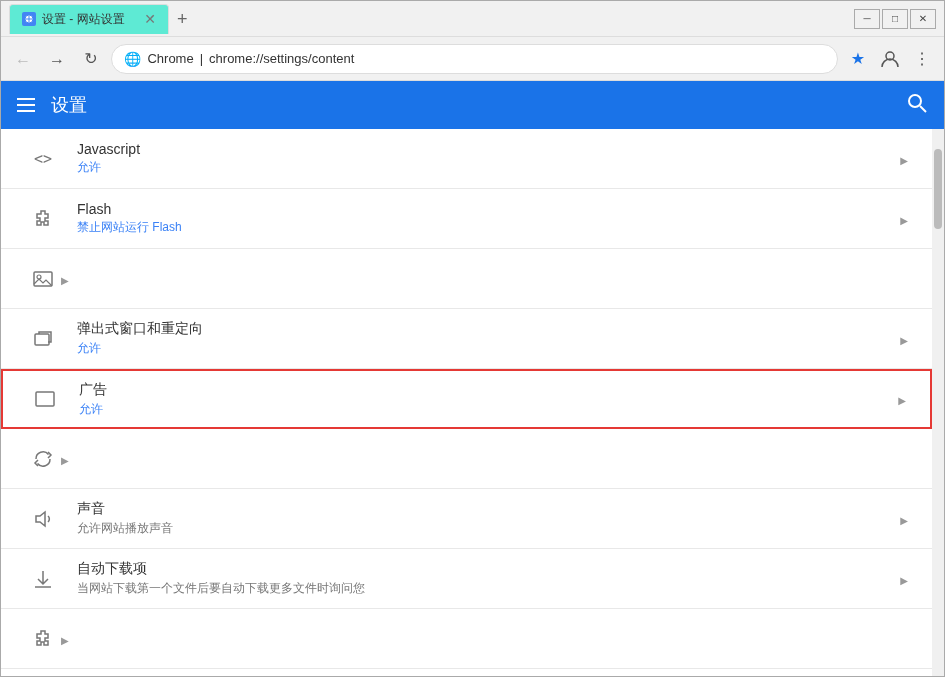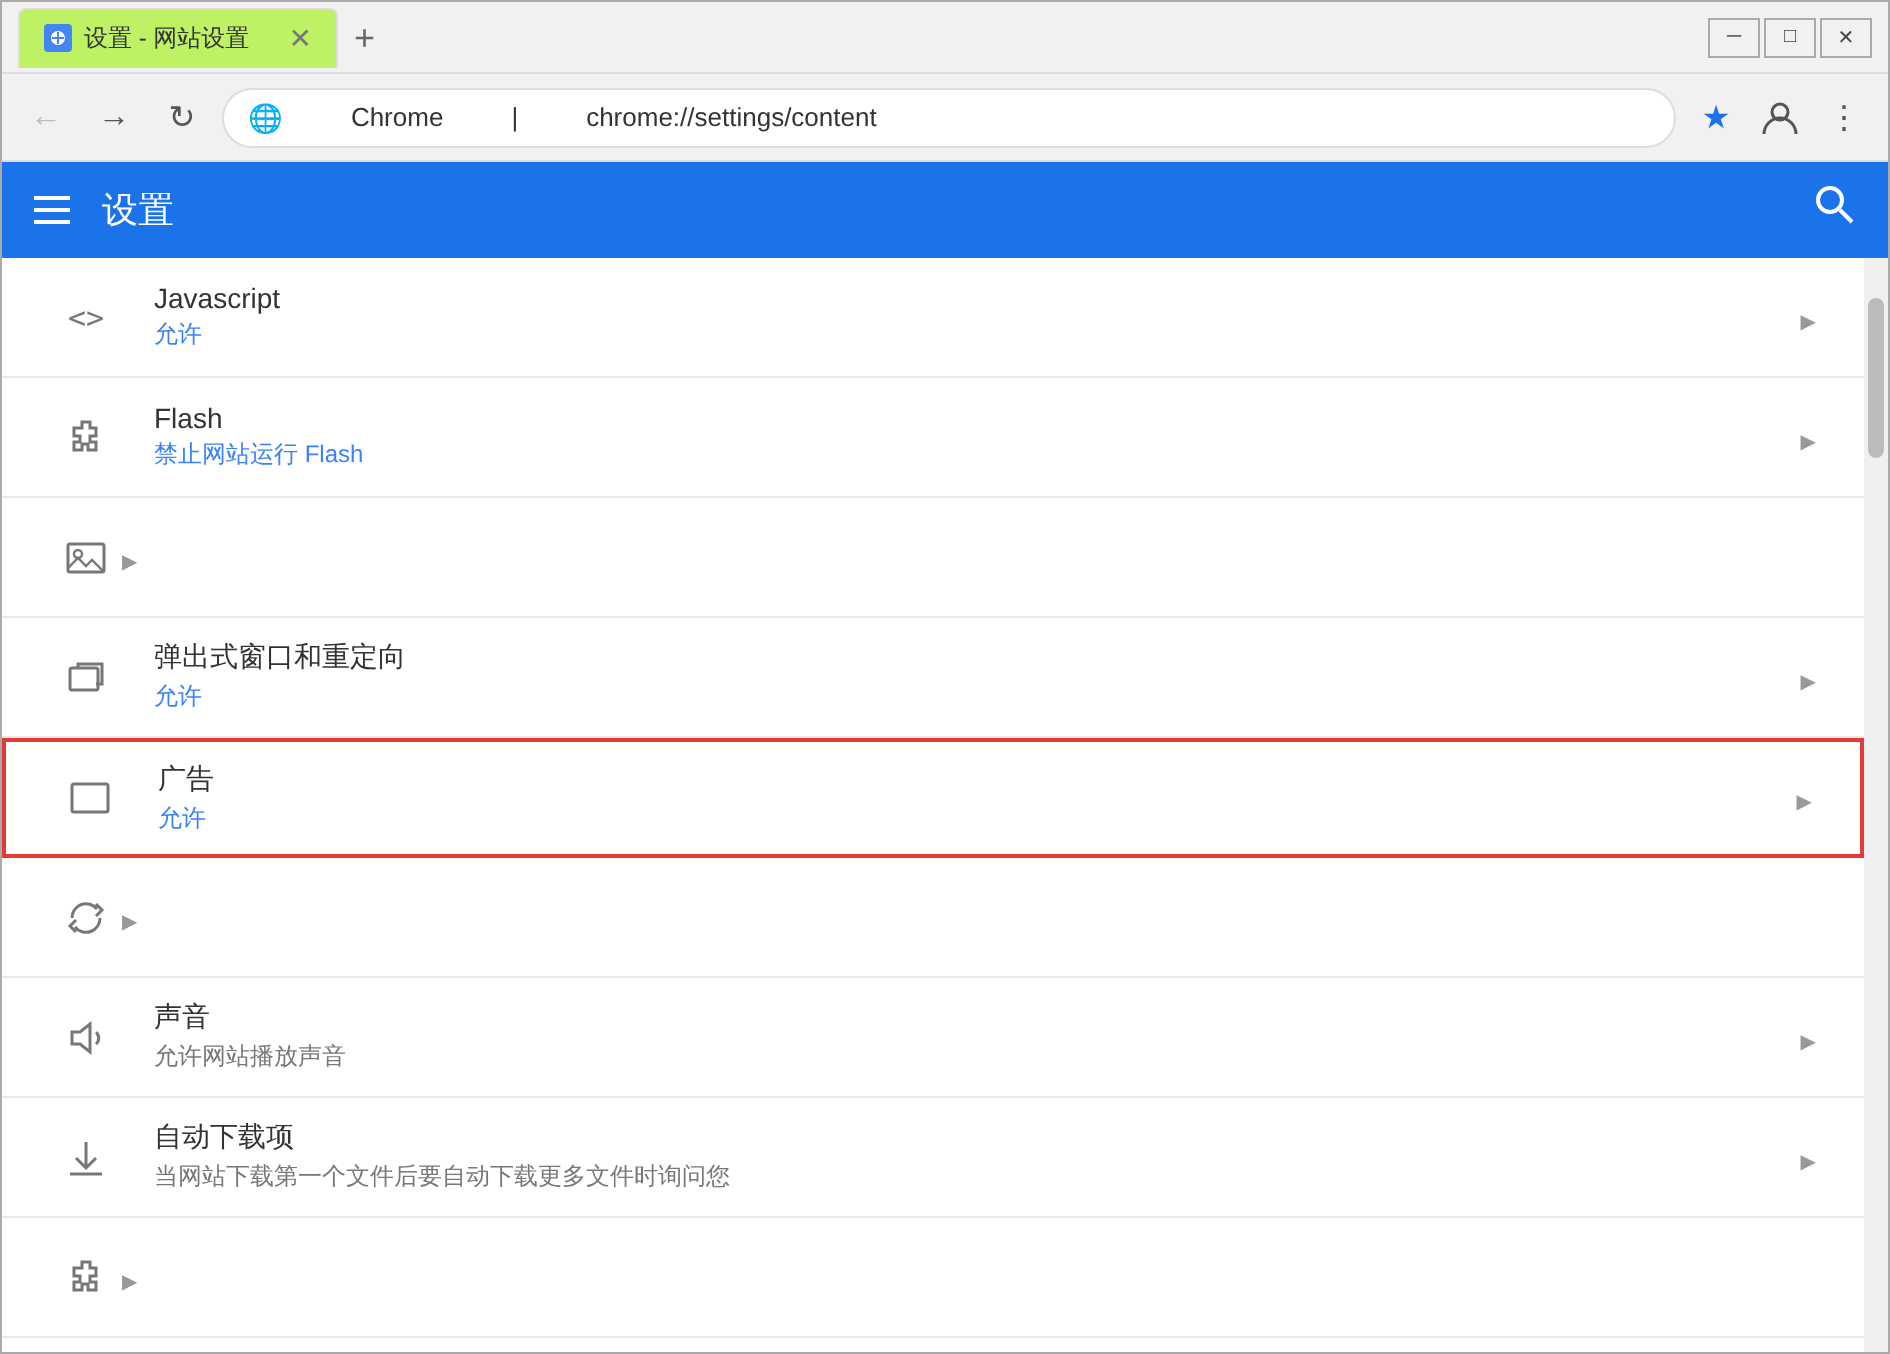--- a/index.html
+++ b/index.html
@@ -2,35 +2,35 @@
 <html><head>
   <meta charset="utf-8">
   <style>
     * { margin: 0; padding: 0; box-sizing: border-box; }
     body { font-family: 'Microsoft YaHei', Arial, sans-serif; background: #fff; width: 945px; height: 677px; overflow: hidden; }
 
     
     .window-frame { width: 945px; height: 677px; border: 1px solid #aaa; display: flex; flex-direction: column; }
     .title-bar { background: #f1f1f1; height: 36px; display: flex; align-items: center; padding: 0 8px; border-bottom: 1px solid #ddd; }
     .tab-area { display: flex; align-items: flex-end; flex: 1; }
-    .tab-active { background: #bef264; border: 1px solid #ddd; border-bottom: none; border-radius: 4px 4px 0 0; padding: 6px 12px; display: flex; align-items: center; gap: 6px; font-size: 12px; color: #333; min-width: 160px; }
+    .tab-active { background: #5eead4; border: 1px solid #ddd; border-bottom: none; border-radius: 4px 4px 0 0; padding: 6px 12px; display: flex; align-items: center; gap: 6px; font-size: 12px; color: #333; min-width: 160px; }
     .tab-favicon { width: 14px; height: 14px; background: #4285f4; border-radius: 2px; display: flex; align-items: center; justify-content: center; }
     .tab-close { margin-left: auto; color: #777; cursor: pointer; font-size: 14px; }
     .tab-new { background: transparent; border: none; font-size: 18px; color: #666; cursor: pointer; padding: 4px 8px; }
     .window-controls { display: flex; align-items: center; gap: 2px; margin-left: 8px; }
     .win-btn { width: 26px; height: 20px; display: flex; align-items: center; justify-content: center; border: 1px solid #aaa; background: #f1f1f1; cursor: pointer; font-size: 10px; color: #444; }
     .win-btn.close { background: #f1f1f1; }
 
     
     .address-bar { background: #f1f1f1; height: 44px; display: flex; align-items: center; padding: 0 8px; gap: 6px; border-bottom: 1px solid #ddd; }
     .nav-btn { width: 28px; height: 28px; display: flex; align-items: center; justify-content: center; cursor: pointer; color: #555; font-size: 16px; border-radius: 50%; }
     .nav-btn.disabled { color: #bbb; cursor: default; }
     .url-bar { flex: 1; background: #fff; border: 1px solid #ddd; border-radius: 20px; height: 30px; display: flex; align-items: center; padding: 0 12px; gap: 6px; font-size: 13px; }
     .url-globe { font-size: 14px; color: #777; }
-    .url-text { color: #333; font-size: 13px; margin-left: 28px; }
+    .url-text { color: #333; font-size: 13px; }
     .address-actions { display: flex; align-items: center; gap: 4px; }
     .addr-btn { width: 28px; height: 28px; display: flex; align-items: center; justify-content: center; cursor: pointer; color: #555; font-size: 16px; border-radius: 50%; }
 
     
     .settings-header { background: #1a73e8; height: 48px; display: flex; align-items: center; padding: 0 16px; gap: 16px; }
     .hamburger { display: flex; flex-direction: column; gap: 4px; cursor: pointer; }
     .hamburger span { display: block; width: 18px; height: 2px; background: #fff; }
     .settings-title { color: #fff; font-size: 18px; font-weight: 400; }
     .header-search { margin-left: auto; color: #fff; font-size: 20px; cursor: pointer; }
 

